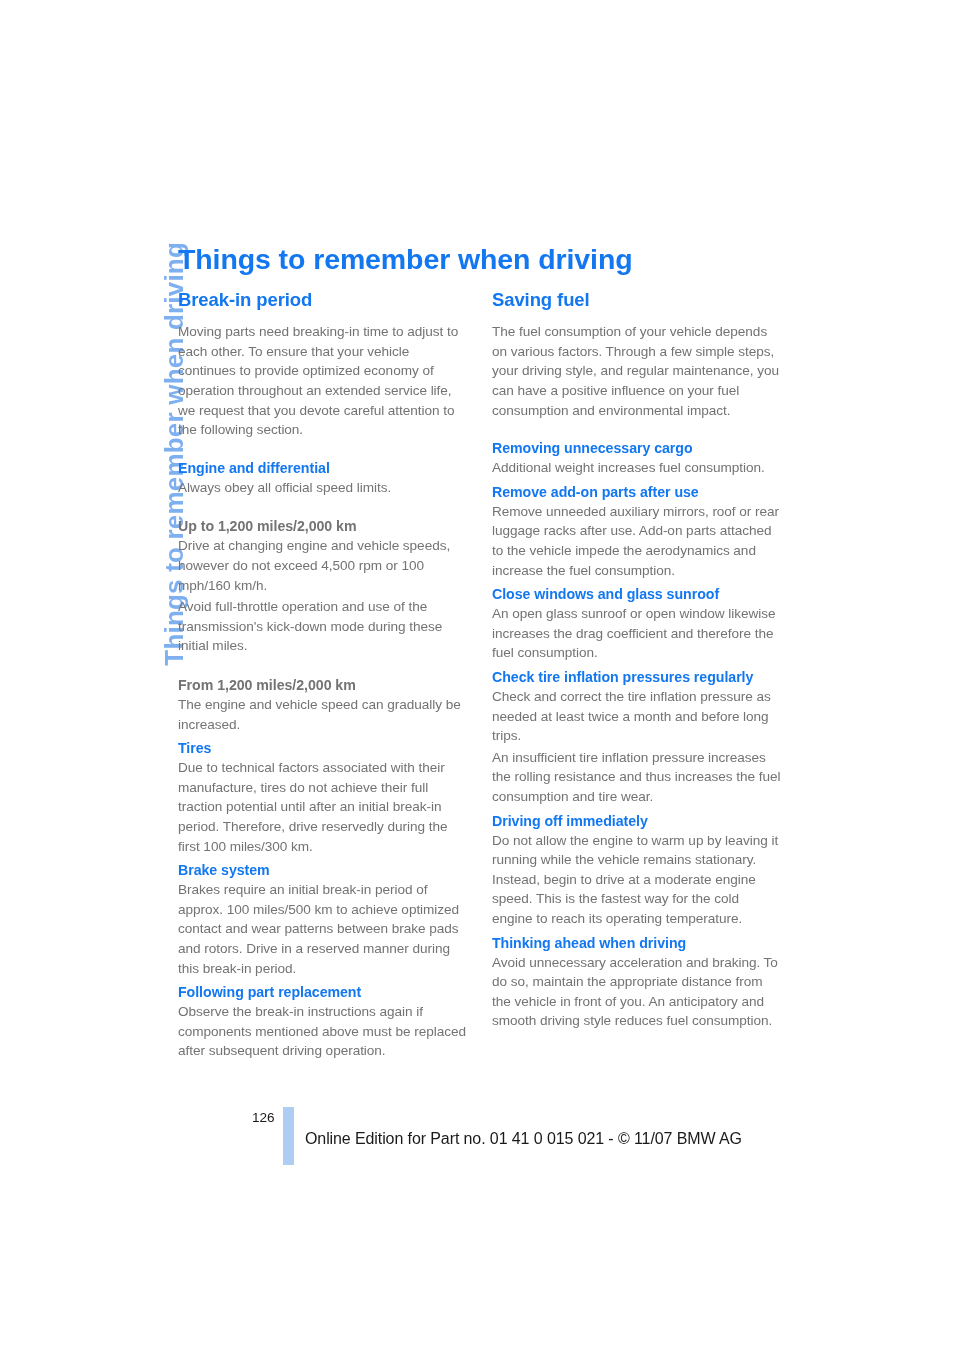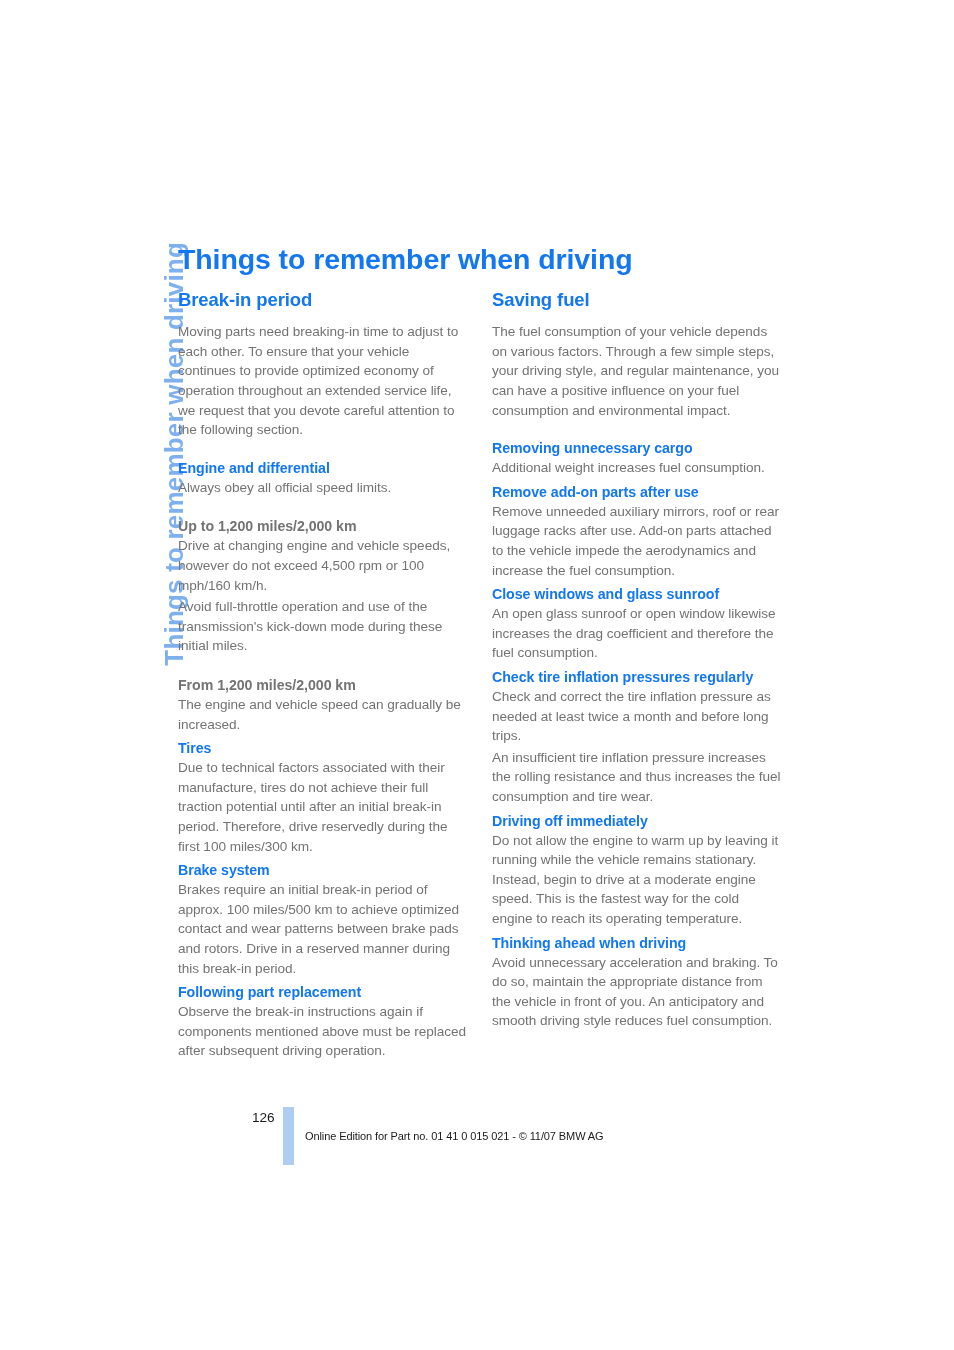--- a/index.html
+++ b/index.html
@@ -131,21 +131,21 @@
     left: 105px;
     top: 4px;
     width: 11px;
     height: 58px;
     background: #aecdf2;
   }
   .footer-note {
     position: absolute;
     left: 127px;
     top: 27px;
-    font-size: 11px;
+    font-size: 16px;
     color: #1a1a1a;
     white-space: nowrap;
     letter-spacing: -0.1px;
   }
 </style>
 </head>
 <body>
 
 <div class="page">
 

